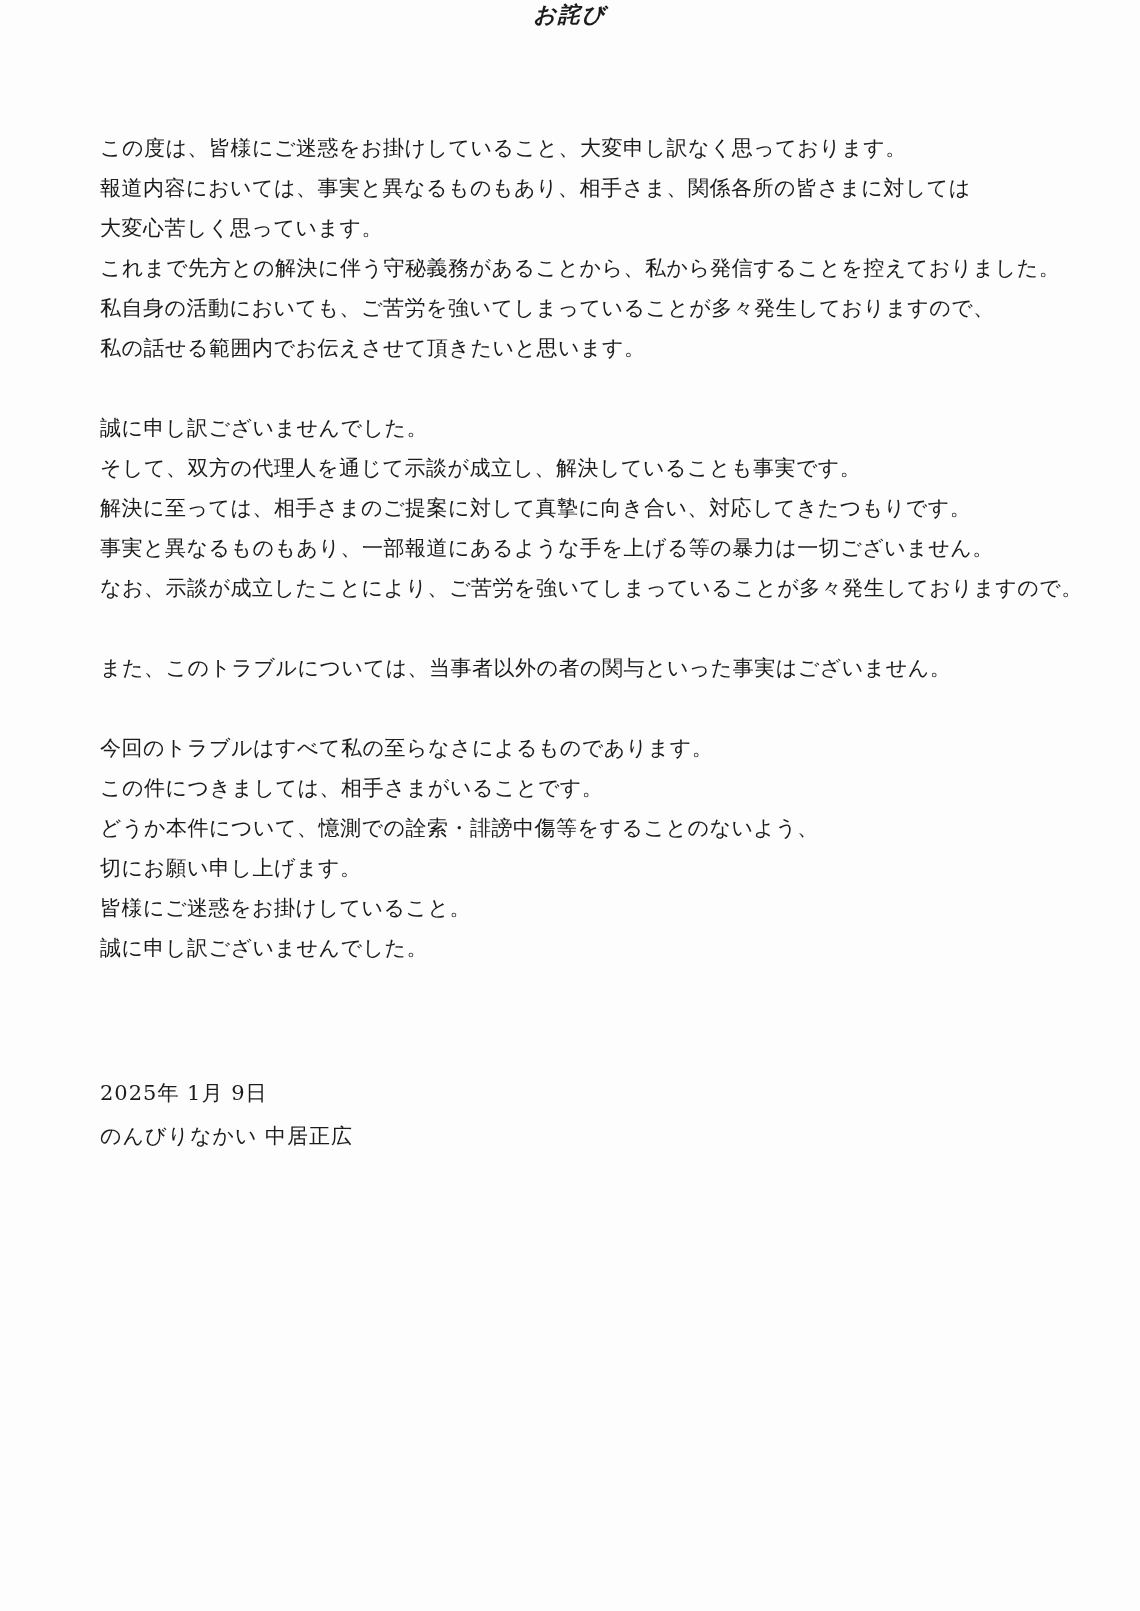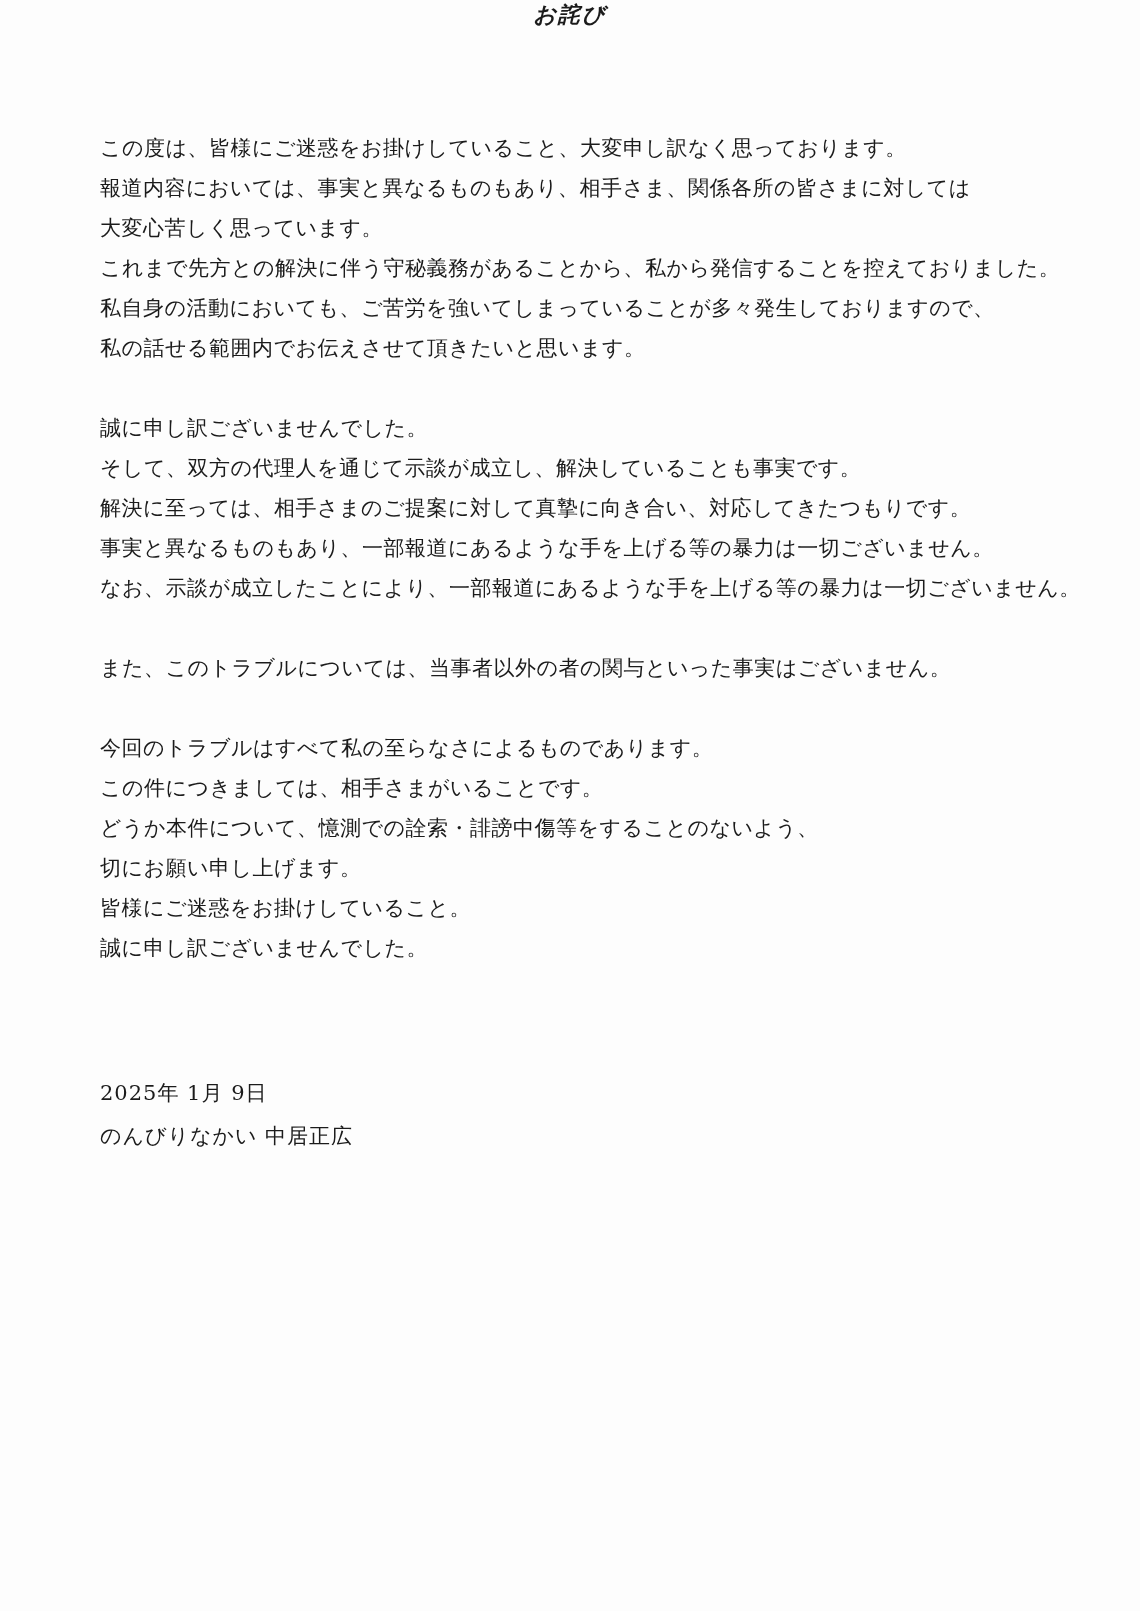--- a/index.html
+++ b/index.html
@@ -73,21 +73,21 @@
       <div class="text-line">これまで先方との解決に伴う守秘義務があることから、私から発信することを控えておりました。</div>
       <div class="text-line">私自身の活動においても、ご苦労を強いてしまっていることが多々発生しておりますので、</div>
       <div class="text-line">私の話せる範囲内でお伝えさせて頂きたいと思います。</div>
     </div>
 
     <div class="para">
       <div class="text-line">誠に申し訳ございませんでした。</div>
       <div class="text-line">そして、双方の代理人を通じて示談が成立し、解決していることも事実です。</div>
       <div class="text-line">解決に至っては、相手さまのご提案に対して真摯に向き合い、対応してきたつもりです。</div>
       <div class="text-line">事実と異なるものもあり、一部報道にあるような手を上げる等の暴力は一切ございません。</div>
-      <div class="text-line">なお、示談が成立したことにより、一部報道にあるような手を上げる等の暴力は一切ございません。</div>
+      <div class="text-line">なお、示談が成立したことにより、ご苦労を強いてしまっていることが多々発生しておりますので。</div>
     </div>
 
     <div class="para extra-gap">
       <div class="text-line">また、このトラブルについては、当事者以外の者の関与といった事実はございません。</div>
     </div>
 
     <div class="para">
       <div class="text-line">今回のトラブルはすべて私の至らなさによるものであります。</div>
       <div class="text-line">この件につきましては、相手さまがいることです。</div>
       <div class="text-line">どうか本件について、憶測での詮索・誹謗中傷等をすることのないよう、</div>

